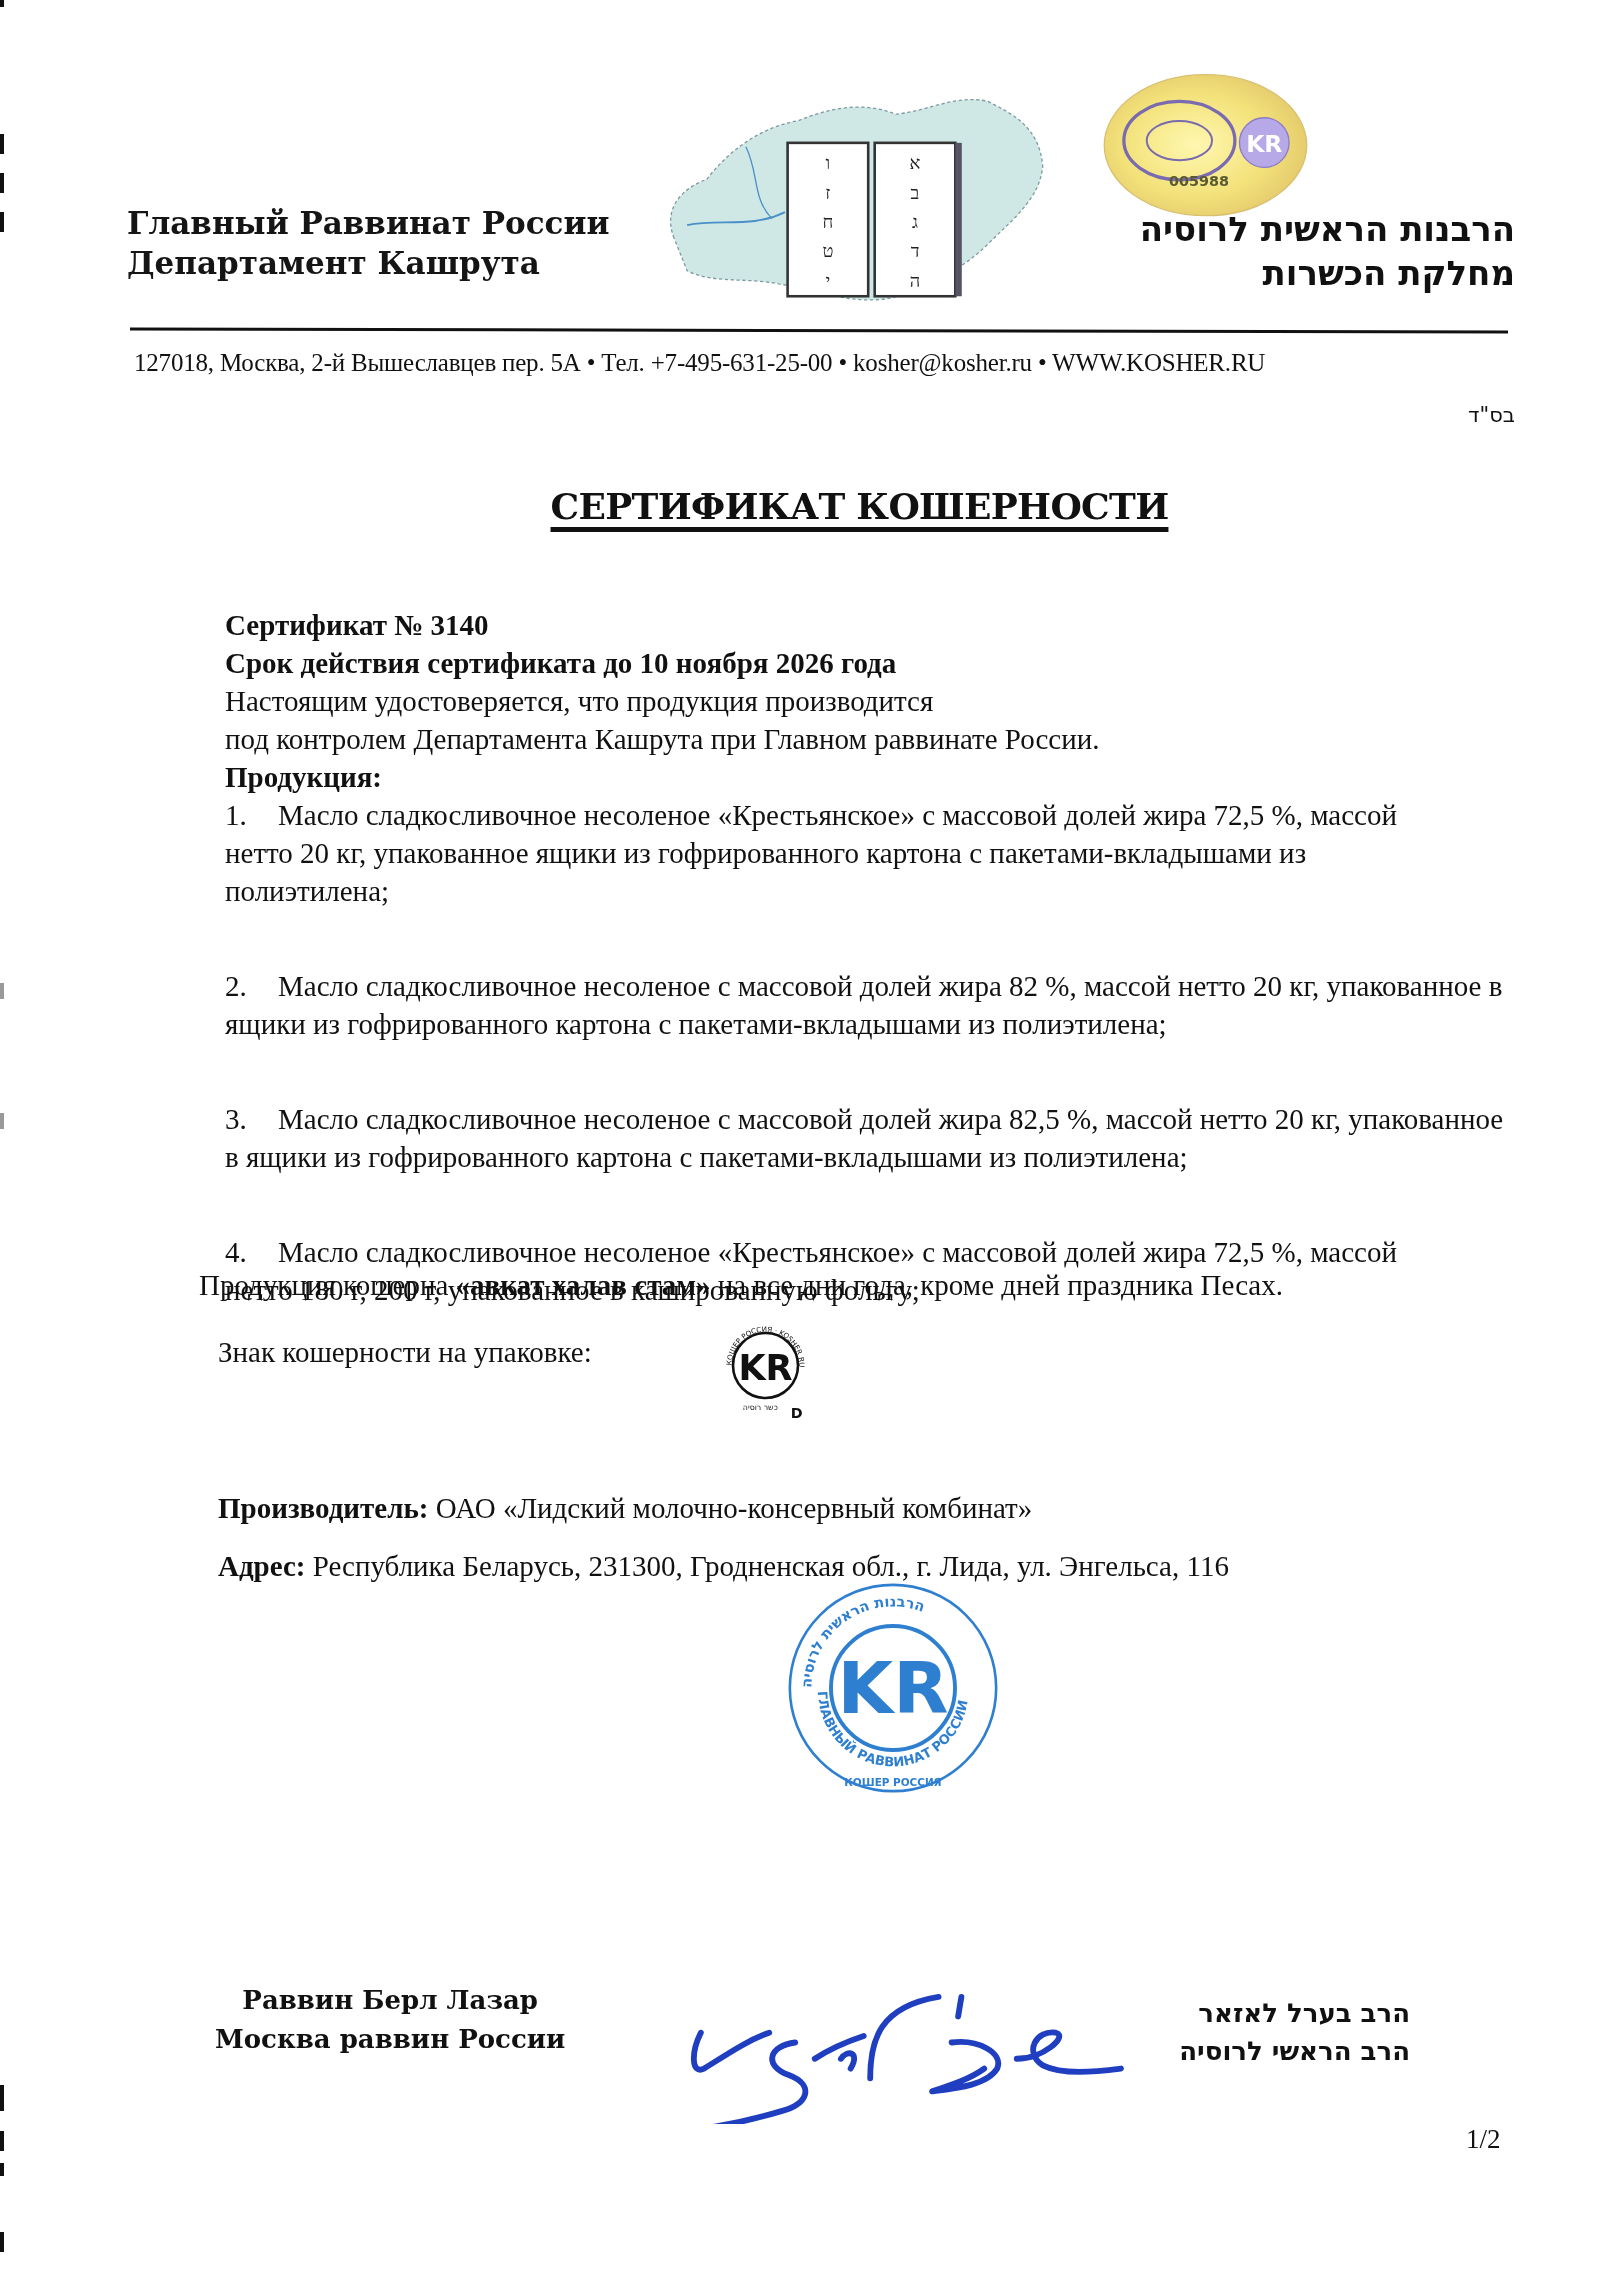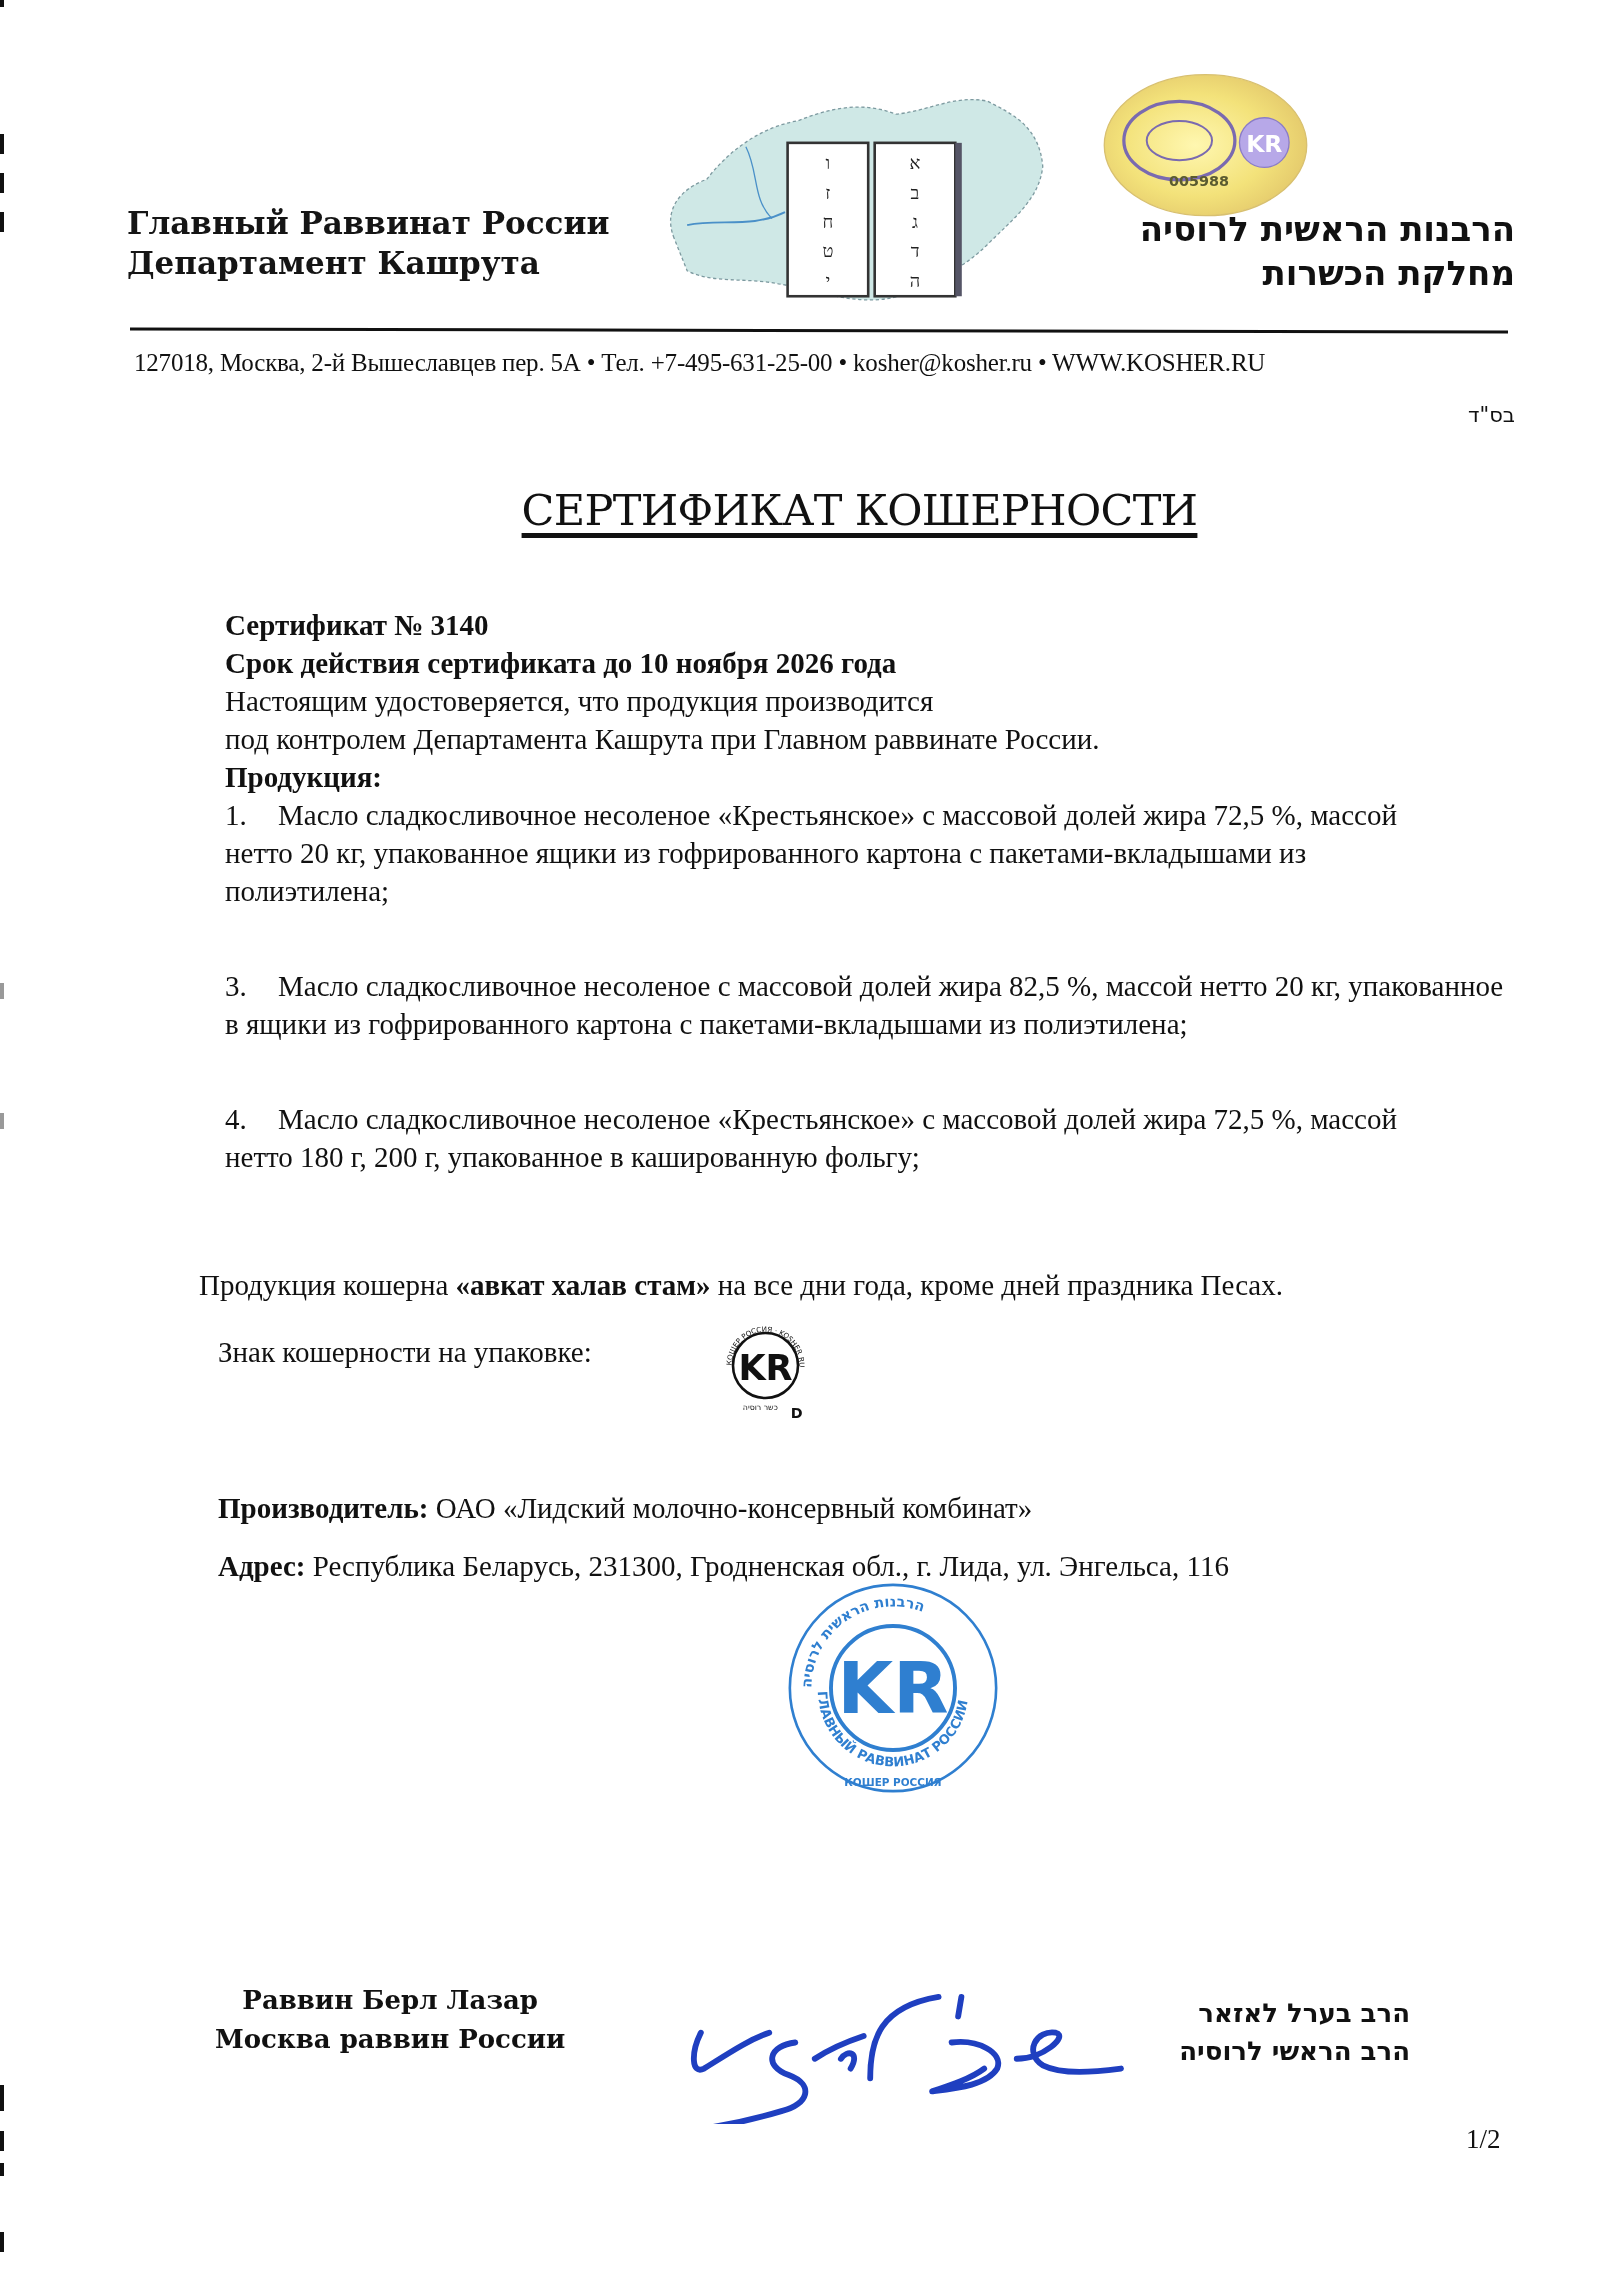--- a/index.html
+++ b/index.html
@@ -15,21 +15,21 @@
   .map { left: 648px; top: 88px; width: 398px; height: 222px; }
   .tablets { left: 785px; top: 140px; width: 182px; height: 163px; }
   .hologram { left: 1101px; top: 72px; width: 209px; height: 147px; }
 
   .rule { left: 130px; top: 329px; width: 1378px; height: 3.3px; background: #111; transform: rotate(0.12deg); }
   .contact { left: 134px; top: 349px; font-size: 25px; letter-spacing: -0.2px; color: #111; white-space: nowrap; }
   .bsd { right: 104px; top: 403px; font-family: "DejaVu Sans", sans-serif; font-size: 21px; direction: rtl; }
 
   
   .title { left: 0; width: 1619px; top: 485px; text-align: center; }
-  .title span { font-family: "DejaVu Serif", serif; font-weight: normal; font-size: 43px;
+  .title span { font-family: "DejaVu Serif", serif; font-weight: bold; font-size: 36px;
                 text-decoration: underline; text-decoration-thickness: 4.6px; text-underline-offset: 7.8px;
                 letter-spacing: -0.7px; margin-left: 100px; }
 
   
   .body { left: 225px; top: 606px; width: 1303px; font-size: 29px; line-height: 38px; }
   .body .b { font-weight: bold; }
   .items { margin: 0; padding: 0; list-style: none; }
   .items li { margin-bottom: 57px; }
   .items li .num { display: inline-block; width: 53px; }
   .kosher-stmt { left: 199px; top: 1269px; font-size: 29px; white-space: nowrap; }
@@ -123,20 +123,21 @@
 </div>
 
 <div class="abs body">
   <div class="b">Сертификат № 3140</div>
   <div class="b">Срок действия сертификата до 10 ноября 2026 года</div>
   <div>Настоящим удостоверяется, что продукция производится</div>
   <div>под контролем Департамента Кашрута при Главном раввинате России.</div>
   <div class="b">Продукция:</div>
   <ul class="items">
     <li style="width:1225px"><span class="num">1.</span><span>Масло сладкосливочное несоленое «Крестьянское» с массовой долей жира 72,5 %, массой нетто 20 кг, упакованное ящики из гофрированного картона с пакетами-вкладышами из полиэтилена;</span></li>
+    <li style="width:1297px"><span class="num">2.</span><span>Масло сладкосливочное несоленое с массовой долей жира 82 %, массой нетто 20 кг, упакованное в ящики из гофрированного картона с пакетами-вкладышами из полиэтилена;</span></li>
     <li style="width:1297px"><span class="num">3.</span><span>Масло сладкосливочное несоленое с массовой долей жира 82,5 %, массой нетто 20 кг, упакованное в ящики из гофрированного картона с пакетами-вкладышами из полиэтилена;</span></li>
     <li style="width:1225px"><span class="num">4.</span><span>Масло сладкосливочное несоленое «Крестьянское» с массовой долей жира 72,5 %, массой нетто 180 г, 200 г, упакованное в кашированную фольгу;</span></li>
   </ul>
 </div>
 
 <div class="abs kosher-stmt">
   <span>Продукция кошерна </span><b>«авкат халав стам»</b><span> на все дни года, кроме дней праздника Песах.</span>
 </div>
 
 <div class="abs mark-label">Знак кошерности на упаковке:</div>

